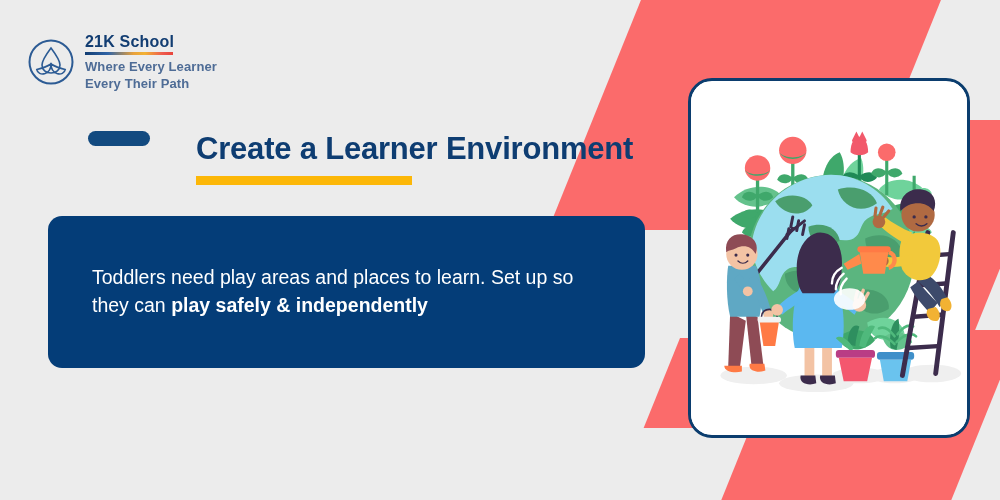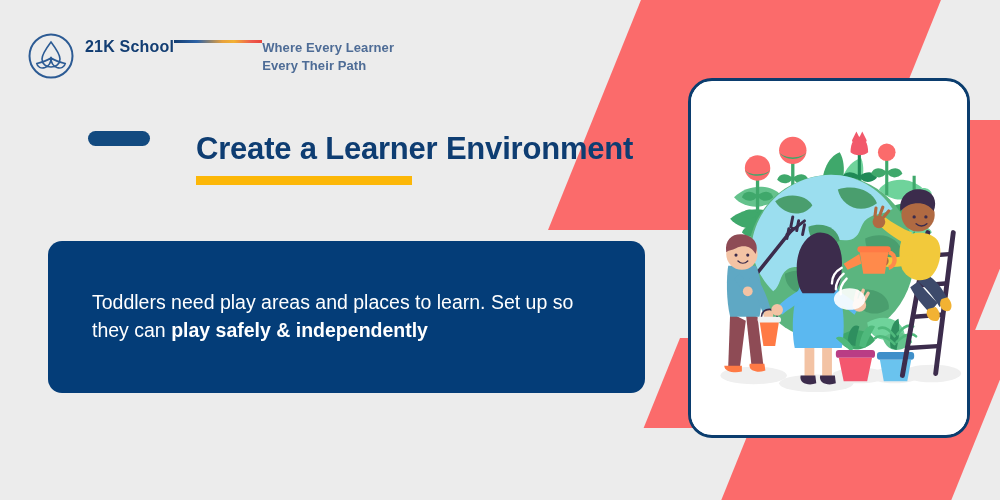--- a/index.html
+++ b/index.html
@@ -45,21 +45,21 @@
     transform:skewX(-22deg);
     transform-origin:top left;
   }
 
   
   .logo {
     position:absolute; left:27px; top:32px;
     display:flex; align-items:center; gap:10px;
   }
   .logo-mark { width:48px; height:48px; flex:0 0 48px; }
-  .logo-text { display:flex; padding-top:2px; }
+  .logo-text { display:flex; flex-direction:column; padding-top:2px; }
   .logo-title {
     font-size:16px; font-weight:bold; color:#123D72;
     letter-spacing:.2px; line-height:1.05;
   }
   .logo-rule {
     height:3px; width:88px; margin:1px 0 3px 0;
     background:linear-gradient(90deg,#123D72 0%,#2E63A6 26%,#E8A13C 55%,#F2B233 68%,#EE5B4E 88%,#E8443B 100%);
   }
   .logo-tagline {
     font-size:13px; color:#4E6C96; line-height:1.35; font-weight:bold;
@@ -96,21 +96,21 @@
   .heading-rule {
     position:absolute; left:196px; top:176px;
     width:216px; height:9px; background:#FCB708;
   }
 
   
   .copy-box {
     position:absolute; left:48px; top:216px;
     width:597px; height:152px;
     background:#043D78; border-radius:14px;
-    display:flex; align-items:center;margin-top:25px;
+    display:flex; align-items:center;
   }
   .copy-text {
     color:#FFFFFF; font-size:19.5px; line-height:1.42;
     padding:0 44px; font-weight:normal;
   }
   .copy-text b { font-weight:bold; }
 
   
   .card {
     position:absolute; left:688px; top:78px;

